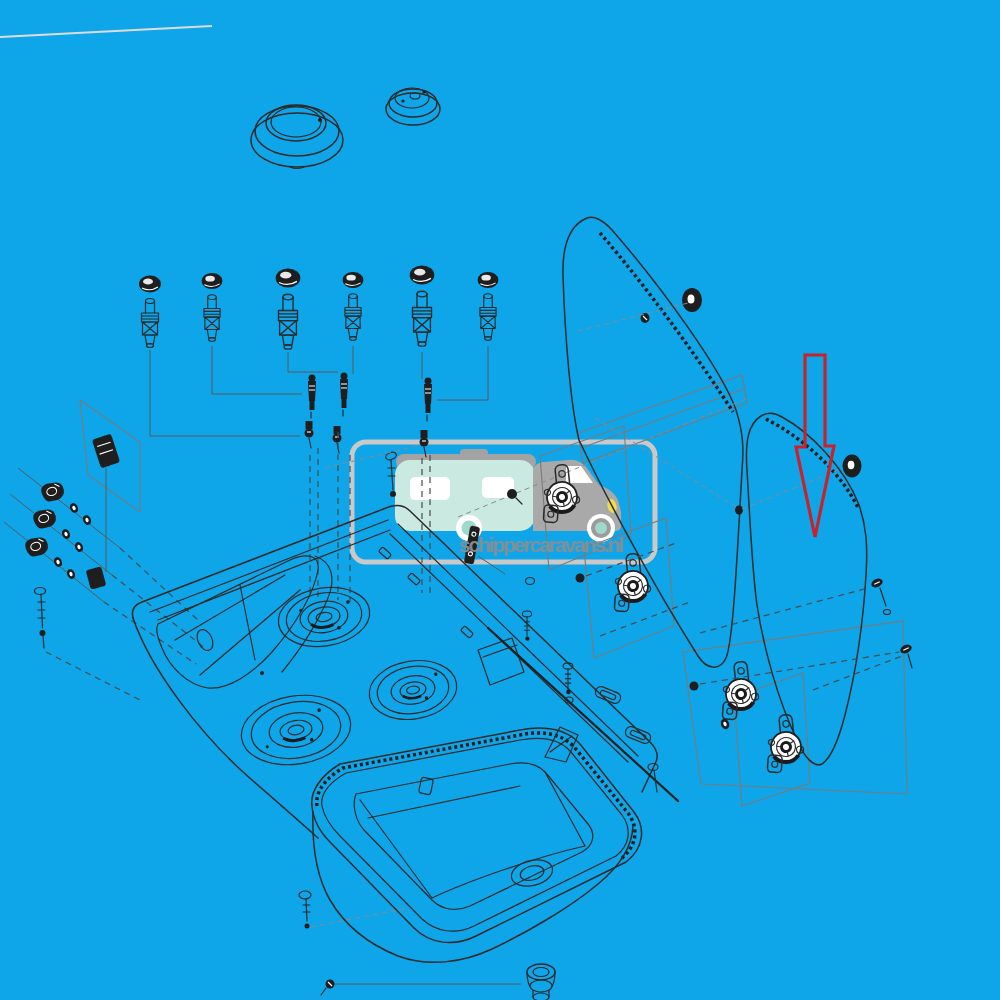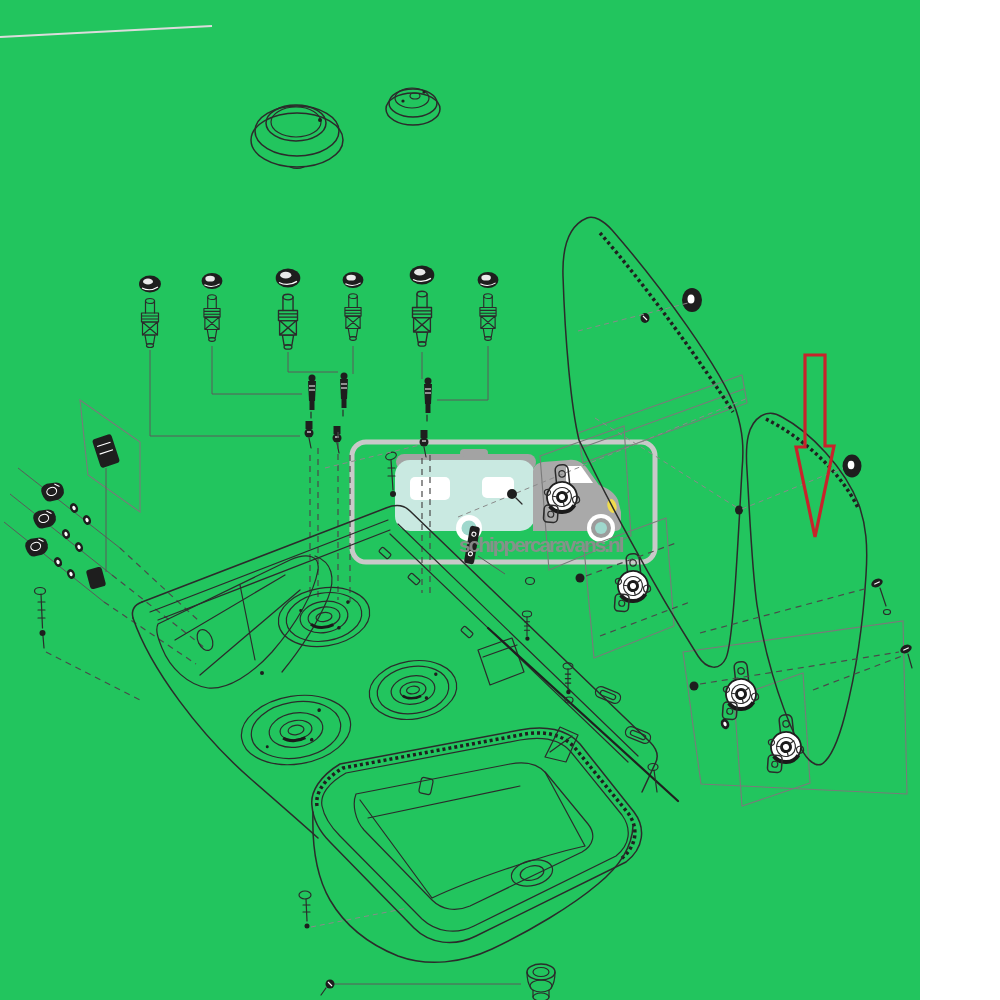--- a/index.html
+++ b/index.html
@@ -1,16 +1,16 @@
 <!DOCTYPE html>
 <html><head>
 <meta charset="utf-8">
 <style>
   html,body{margin:0;padding:0;background:#ffffff;}
-  .stage{position:relative;width:920px;height:1000px;background:#22c55e;overflow:hidden;
+  .stage{position:relative;width:1000px;height:1000px;background:#0ea5e9;overflow:hidden;
          font-family:"Liberation Sans", sans-serif;text-align:right;}
   svg{display:block;width:1000px;height:1000px;}
   .la{stroke:#2b2b2b;fill:none;stroke-width:1.5;stroke-linecap:round;stroke-linejoin:round;}
   .la2{stroke:#2b2b2b;fill:none;stroke-width:1.2;stroke-linecap:round;stroke-linejoin:round;}
   .heavy{stroke:#1f1f1f;fill:none;stroke-width:2.2;stroke-linecap:round;}
   .dark{fill:#1e1e1e;stroke:none;}
   .thin{stroke:#5a5a5a;stroke-width:1;fill:none;}
   .dash{stroke:#4a4a4a;stroke-width:1.2;fill:none;stroke-dasharray:6 5;}
   .dashf{stroke:#8a8a8a;stroke-width:1;fill:none;stroke-dasharray:5 4;}
   .box{stroke:#7a7a7a;stroke-width:1.1;fill:none;}

